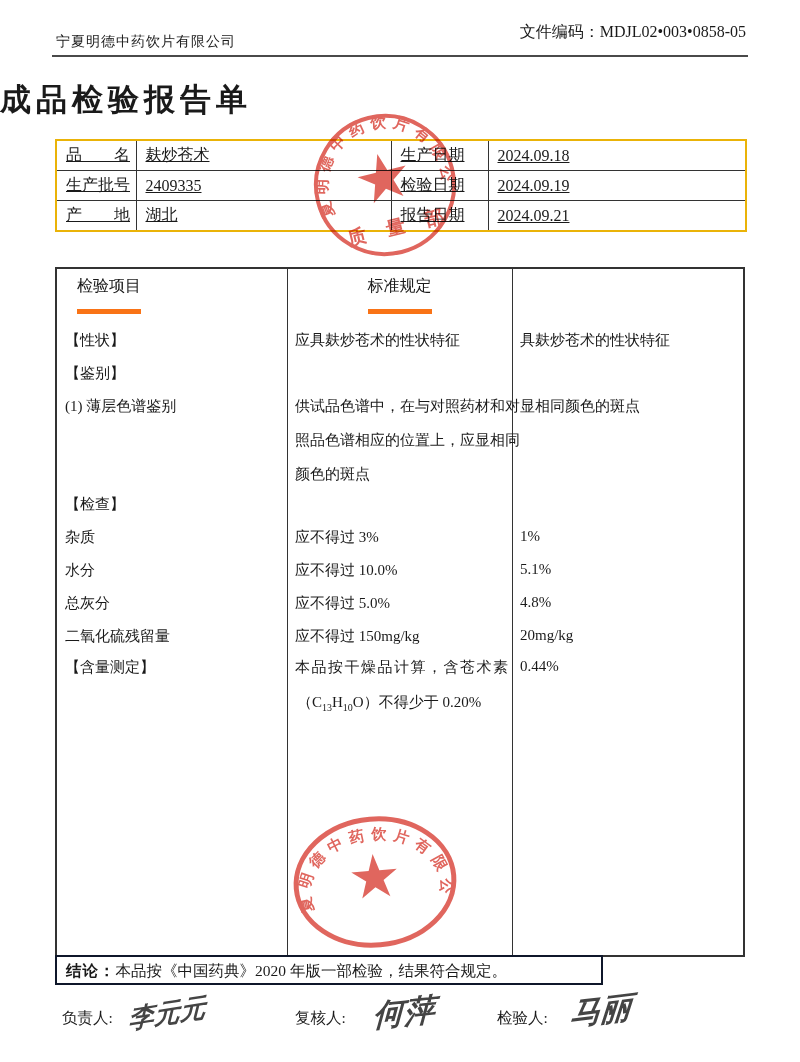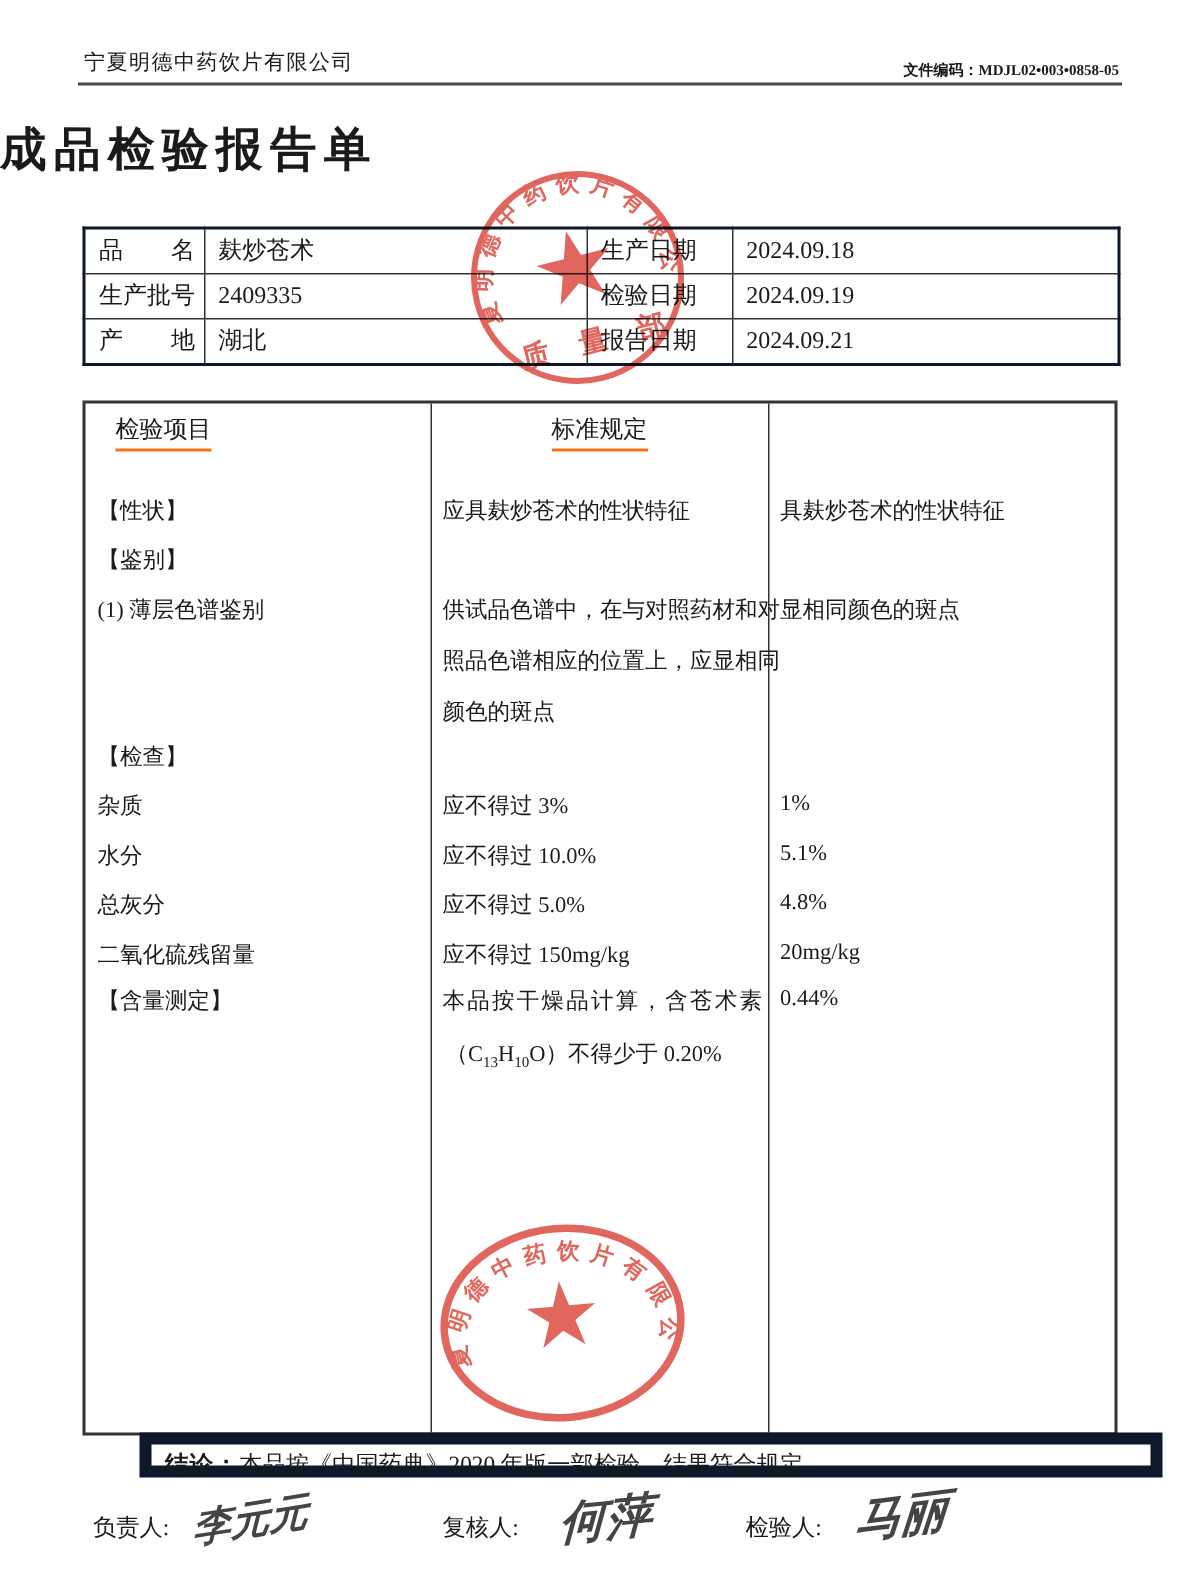--- a/index.html
+++ b/index.html
@@ -1,42 +1,42 @@
 <!DOCTYPE html>
 <html><head>
 <meta charset="utf-8">
 <style>
   html,body{margin:0;padding:0;background:#ffffff;}
   #page{
     position:relative;width:800px;height:1062px;background:#ffffff;
     font-family:"Liberation Serif","DejaVu Serif",serif;color:#1a1a1a;overflow:hidden;
   }
   .hdr-left{position:absolute;left:56px;top:33px;font-size:14px;letter-spacing:1px;}
-  .hdr-right{position:absolute;right:54px;top:40px;font-size:10px;font-weight:bold;}
+  .hdr-right{position:absolute;right:54px;top:22px;font-size:16px;}
   .hdr-rule{position:absolute;left:52px;right:52px;top:55px;height:2px;background:#4a4a4a;}
   .title{position:absolute;left:0;top:79px;width:100%;
          font-size:31px;font-weight:bold;letter-spacing:5px;}
   
-  table.info{position:absolute;left:55px;top:151px;width:690px;border-collapse:collapse;
-             table-layout:fixed;border:2px solid #0f172a;}
+  table.info{position:absolute;left:55px;top:139px;width:690px;border-collapse:collapse;
+             table-layout:fixed;border:2px solid #eab308;text-decoration:underline;}
   table.info td{border:1px solid #333;height:29px;padding:0 0 0 9px;font-size:16px;
                 white-space:nowrap;overflow:hidden;}
   td.val{font-size:15px;margin-top:36px;}
   
   .maintbl{position:absolute;left:55px;top:267px;width:690px;height:690px;
            border:2px solid #333;box-sizing:border-box;}
   .vline{position:absolute;top:0;bottom:0;width:1px;background:#333;}
   .colhead{position:absolute;top:7px;font-size:16px;}
-  .colhead span{border-bottom:2px solid #f97316;padding-bottom:4px;}
+  .colhead span{border-bottom:5px solid #f97316;padding-bottom:15px;}
   .ln{position:absolute;font-size:15px;white-space:nowrap;}
   .ln sub{font-size:10px;}
   
-  .conclusion{position:absolute;left:55px;top:955px;width:682px;height:30px;
-              border:8px solid #0f172a;box-sizing:border-box;font-size:15.5px;
-              line-height:27px;padding-left:9px;white-space:nowrap;margin-left:38px;}
+  .conclusion{position:absolute;left:55px;top:955px;width:548px;height:30px;
+              border:2px solid #0f172a;box-sizing:border-box;font-size:15.5px;
+              line-height:27px;padding-left:9px;white-space:nowrap;}
   .conclusion b{letter-spacing:1px;}
   
   .siglabel{position:absolute;top:1008px;font-size:15.5px;text-align:right;}
   .sig{position:absolute;color:#2b2b2b;font-style:italic;font-weight:600;
        transform:rotate(-6deg) skewX(-8deg);opacity:.88;white-space:nowrap;}
   
   .stamp{position:absolute;opacity:.82;mix-blend-mode:multiply;pointer-events:none;}
 </style>
 </head>
 <body>

